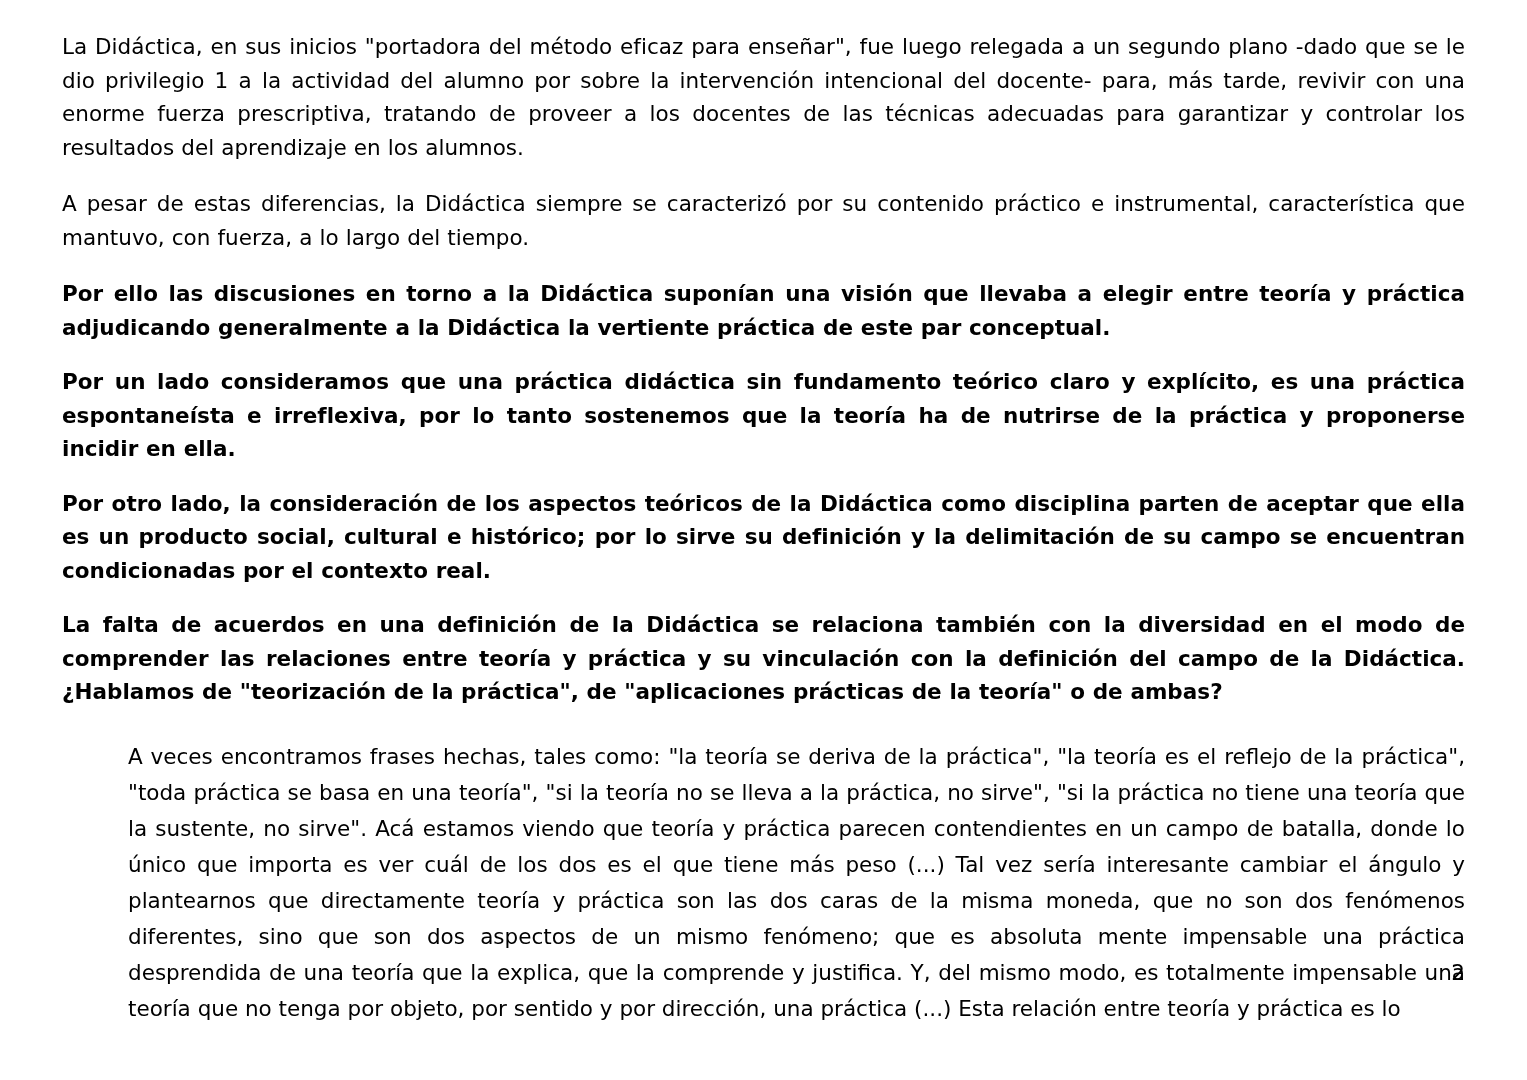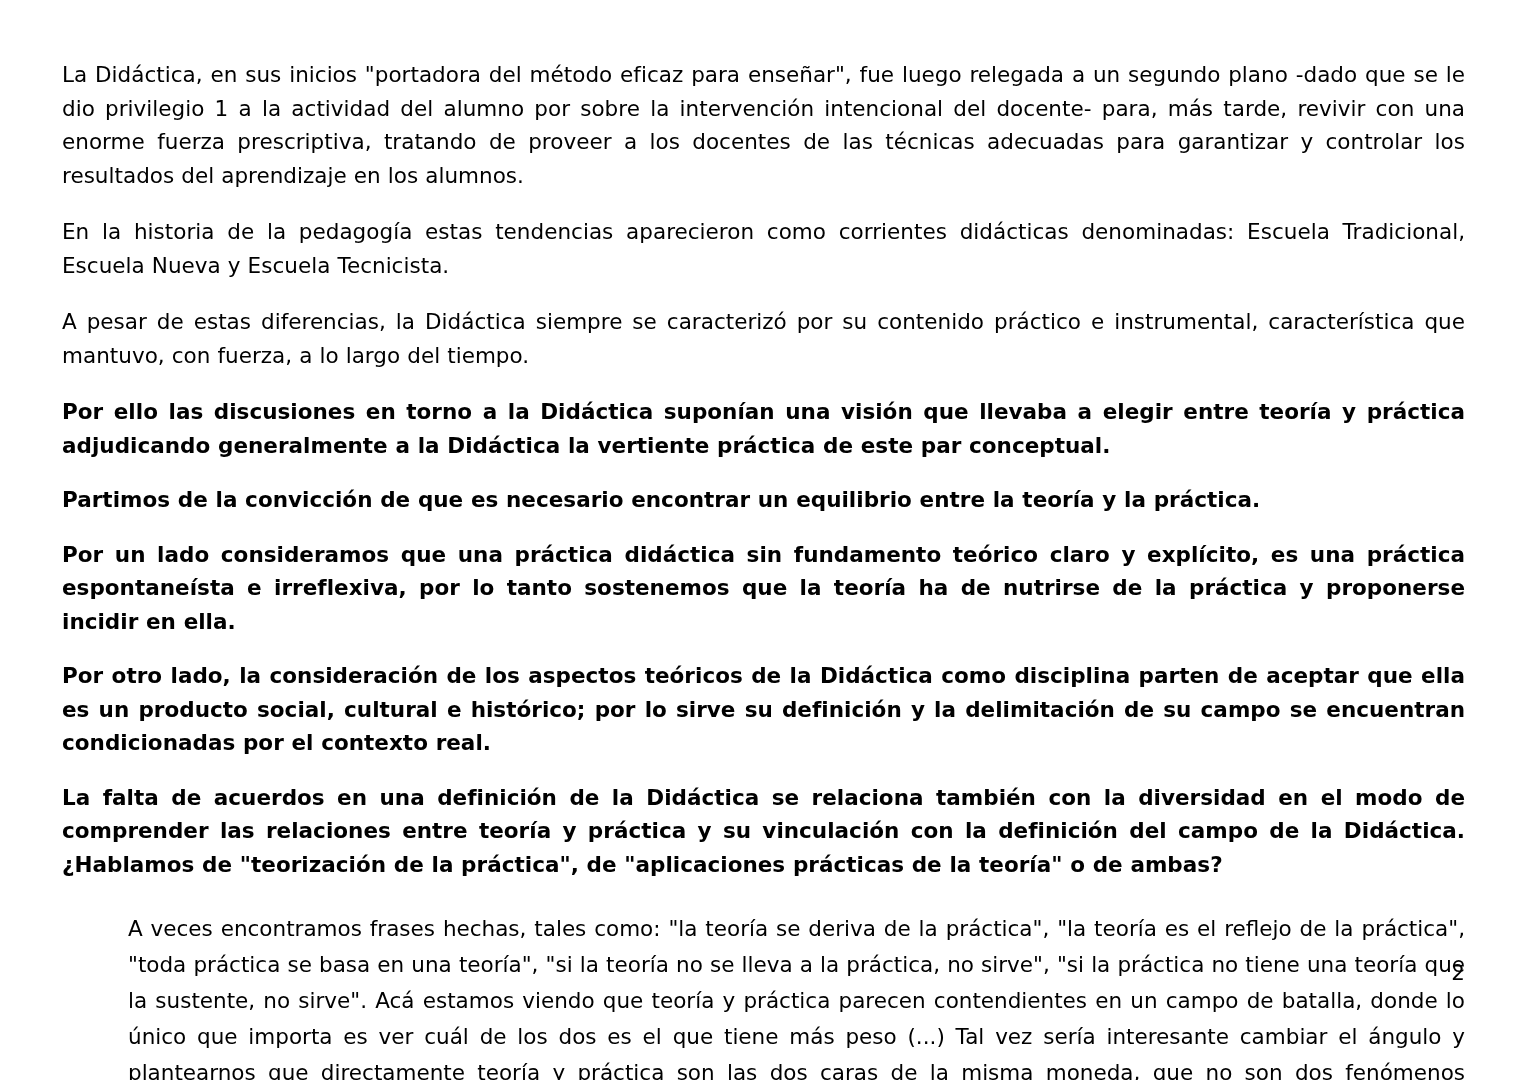--- a/index.html
+++ b/index.html
@@ -13,21 +13,21 @@
     font-family: "DejaVu Sans", "Liberation Sans", sans-serif;
     color: #000000;
     overflow: hidden;
   }
   .page {
     position: relative;
     width: 1527px;
     height: 1080px;
     background: #ffffff;
     box-sizing: border-box;
-    padding: 58px 62px 0 62px;
+    padding: 30px 62px 0 62px;
   }
   .body-text {
     font-size: 21.5px;
     line-height: 33.5px;
     text-align: justify;
     text-justify: inter-word;
     margin: 0 0 23px 0;
     letter-spacing: 0.02px;
     word-spacing: 0.2px;
   }
@@ -55,27 +55,25 @@
     color: #000000;
   }
 </style>
 </head>
 <body>
 
 <div class="page">
 
   <p class="body-text">La Didáctica, en sus inicios "portadora del método eficaz para enseñar", fue luego relegada a un segundo plano -dado que se le dio privilegio 1 a la actividad del alumno por sobre la intervención intencional del docente- para, más tarde, revivir con una enorme fuerza prescriptiva, tratando de proveer a los docentes de las técnicas adecuadas para garantizar y controlar los resultados del aprendizaje en los alumnos.</p>
 
-  <p class="body-text">En la historia de la pedagogía estas tendencias aparecieron como corrientes didácticas denominadas: Escuela Tradicional, Escuela Nueva y Escuela Tecnicista.</p>
 
   <p class="body-text">A pesar de estas diferencias, la Didáctica siempre se caracterizó por su contenido práctico e instrumental, característica que mantuvo, con fuerza, a lo largo del tiempo.</p>
 
   <p class="body-text tight"> Por ello las discusiones en torno a la Didáctica suponían una visión que llevaba a elegir entre teoría y práctica adjudicando generalmente a la Didáctica la vertiente práctica de este par conceptual.</p>
 
-  <p class="body-text tight">Partimos de la convicción de que es necesario encontrar un equilibrio entre la teoría y la práctica.</p>
 
   <p class="body-text tight">Por un lado consideramos que una práctica didáctica sin fundamento teórico claro y explícito, es una práctica espontaneísta e irreflexiva, por lo tanto sostenemos que la teoría ha de nutrirse de la práctica y proponerse incidir en ella.</p>
 
   <p class="body-text tight">Por otro lado, la consideración de los aspectos teóricos de la Didáctica como disciplina parten de aceptar que ella es un producto social, cultural e histórico; por lo sirve su definición y la delimitación de su campo se encuentran condicionadas por el contexto real.</p>
 
   <p class="body-text tight">La falta de acuerdos en una definición de la Didáctica se relaciona también con la diversidad en el modo de comprender las relaciones entre teoría y práctica y su vinculación con la definición del campo de la Didáctica. ¿Hablamos de "teorización de la práctica", de "aplicaciones prácticas de la teoría" o de ambas?</p>
 
   <div class="blockquote">
     <p>A veces encontramos frases hechas, tales como: "la teoría se deriva de la práctica", "la teoría es el reflejo de la práctica", "toda práctica se basa en una teoría", "si la teoría no se lleva a la práctica, no sirve", "si la práctica no tiene una teoría que la sustente, no sirve". Acá estamos viendo que teoría y práctica parecen contendientes en un campo de batalla, donde lo único que importa es ver cuál de los dos es el que tiene más peso (...) Tal vez sería interesante cambiar el ángulo y plantearnos que directamente teoría y práctica son las dos caras de la misma moneda, que no son dos fenómenos diferentes, sino que son dos aspectos de un mismo fenómeno; que es absoluta mente impensable una práctica desprendida de una teoría que la explica, que la comprende y justifica. Y, del mismo modo, es totalmente impensable una teoría que no tenga por objeto, por sentido y por dirección, una práctica (...) Esta relación entre teoría y práctica es lo</p>
   </div>

